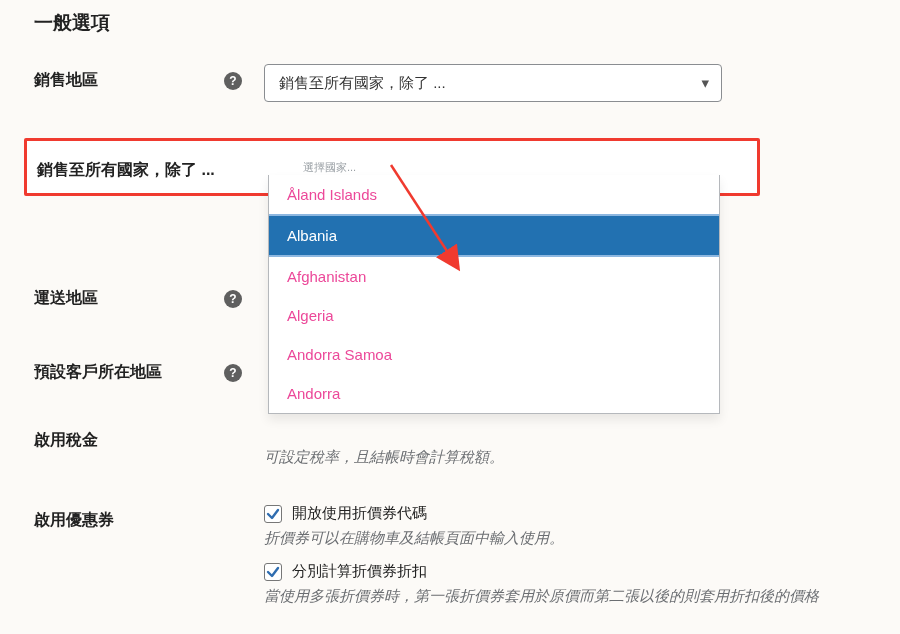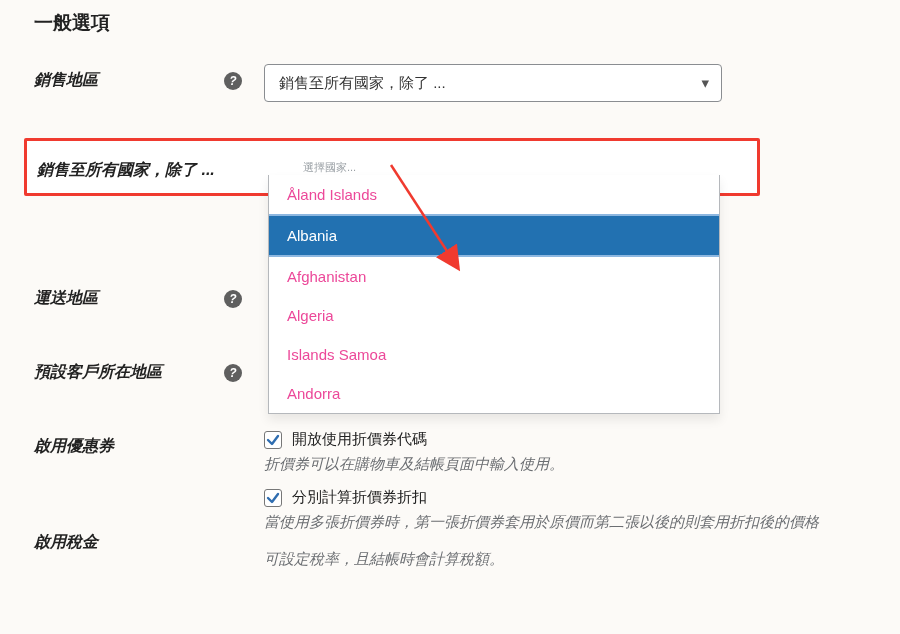--- a/index.html
+++ b/index.html
@@ -33,21 +33,20 @@
     width: 230px;
     flex: 0 0 230px;
     display: flex;
     align-items: center;
     gap: 1px;
     font-size: 16px;
     font-weight: 700;
     color: #222;
     padding-top: 6px;
     position: relative;
-    font-style: italic;
   }
   .field-label .label-text { flex: 0 0 auto; }
   .help-icon {
     display: inline-flex;
     align-items: center;
     justify-content: center;
     width: 18px;
     height: 18px;
     border-radius: 50%;
     background: #5f5f5f;
@@ -205,21 +204,21 @@
       <span class="label-text">銷售至所有國家，除了 ...</span>
     </div>
     <input class="multi-input" type="text" placeholder="選擇國家..." style="">
   </div>
 
   <div class="dropdown" id="dropdown">
       <div class="dropdown-item">Åland Islands</div>
       <div class="dropdown-item highlight">Albania</div>
       <div class="dropdown-item">Afghanistan</div>
       <div class="dropdown-item">Algeria</div>
-      <div class="dropdown-item">Islands Samoa</div>
+      <div class="dropdown-item">Andorra Samoa</div>
       <div class="dropdown-item">Andorra</div>
     </div>
 
   <svg class="arrow-svg" width="90" height="120">
     <defs>
       <marker id="ah" markerWidth="10" markerHeight="10" refX="7" refY="5" orient="auto">
         <path d="M0,0 L10,5 L0,10 Z" fill="#f03a2f"></path>
       </marker>
     </defs>
     <line x1="5" y1="5" x2="70" y2="105" stroke="#f03a2f" stroke-width="2.5" marker-end="url(#ah)"></line>
@@ -234,20 +233,29 @@
       </div>
       <div class="field-control"></div>
     </div>
 
     <div class="field-row">
       <div class="field-label">
         <span class="label-text">預設客戶所在地區</span>
         <span class="help-icon">?</span>
       </div>
       <div class="field-control"></div>
+    </div>
+
+    <div class="field-row tax-row">
+      <div class="field-label">
+        <span class="label-text">啟用稅金</span>
+      </div>
+      <div class="field-control">
+        <p class="note" style="margin-top:18px">可設定稅率，且結帳時會計算稅額。</p>
+      </div>
     </div>
 
     <div class="field-row" style="margin-bottom:0">
       <div class="field-label">
         <span class="label-text">啟用優惠券</span>
       </div>
       <div class="field-control">
 
         <div class="coupon-block">
           <div class="chk-line">
@@ -269,24 +277,15 @@
                 </svg>
             </span>
             <span>分別計算折價券折扣</span>
           </div>
           <p class="note">當使用多張折價券時，第一張折價券套用於原價而第二張以後的則套用折扣後的價格</p>
         </div>
 
       </div>
     </div>
 
-    <div class="field-row tax-row">
-      <div class="field-label">
-        <span class="label-text">啟用稅金</span>
-      </div>
-      <div class="field-control">
-        <p class="note" style="margin-top:18px">可設定稅率，且結帳時會計算稅額。</p>
-      </div>
-    </div>
-
   </div>
 
 </div>
 
 </body></html>

